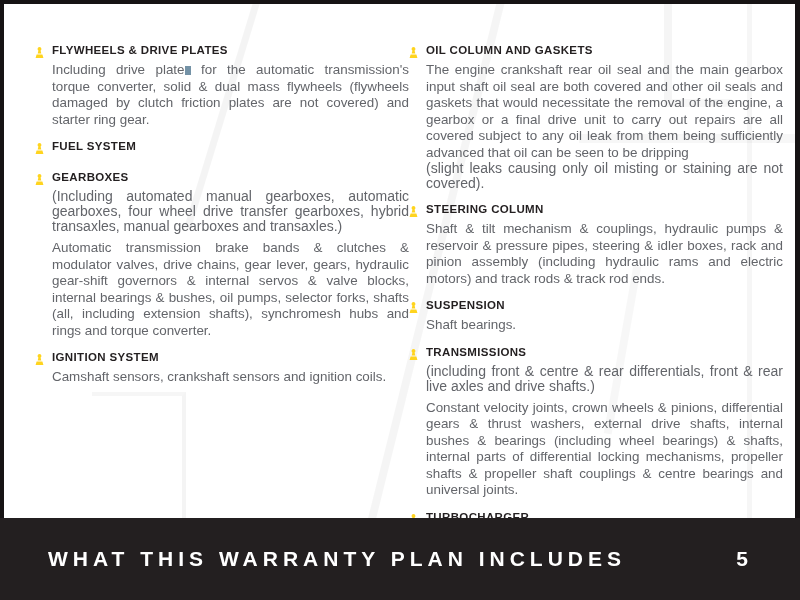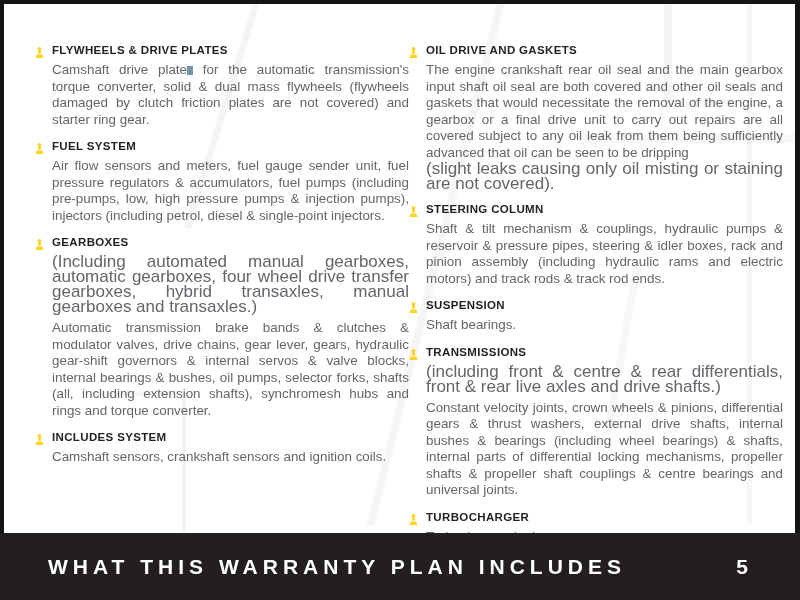--- a/index.html
+++ b/index.html
@@ -32,31 +32,31 @@
   .sec-content{flex:1;min-width:0;}
   .sec h3{
     margin:0 0 5px;font-size:11.5px;line-height:13px;font-weight:bold;
     letter-spacing:.35px;color:#231f20;
   }
   .sec p{
     margin:0;font-size:13.4px;line-height:16.5px;color:#63656a;
     text-align:justify;
   }
   .sec .note{
-    margin:0 0 6px;font-size:17px;line-height:15px;color:#63656a;
+    margin:0 0 6px;font-size:14px;line-height:15px;color:#63656a;
     text-align:justify;
   }
   .sec .note-after{margin:0;}
   .glitch{
     display:inline-block;width:6px;height:9px;background:#7492a6;
     vertical-align:-1px;
   }
   
   .footer{
-    position:absolute;left:0;right:0;bottom:0;height:67px;
+    position:absolute;left:0;right:0;bottom:0;height:82px;
     background:#231f20;display:flex;align-items:center;
     justify-content:space-between;padding:0 52px 0 48px;z-index:5;
   }
   .footer-title{
     color:#ffffff;font-size:21px;font-weight:bold;letter-spacing:5px;
   }
   .page-num{color:#ffffff;font-size:21px;font-weight:bold;}
 </style>
 </head>
 <body>
@@ -76,33 +76,32 @@
     <div class="col">
 
       <div class="sec">
         <span class="mark">
           <svg width="9" height="12" viewBox="0 0 9 12">
               <path d="M4.5 0C5.6 0 6.4 .8 6.4 1.9C6.4 2.6 6.1 3.2 5.6 3.6L6.3 6.6L2.7 6.6L3.4 3.6C2.9 3.2 2.6 2.6 2.6 1.9C2.6 .8 3.4 0 4.5 0ZM1.6 7.6L7.4 7.6L8.4 11L.6 11Z" fill="#FFD41E"></path>
             </svg>
         </span>
         <div class="sec-content">
           <h3>FLYWHEELS &amp; DRIVE PLATES</h3>
-          <p><span>Camshaft drive plate</span><span class="glitch"></span> <span>for the automatic transmission's torque converter, solid &amp; dual mass flywheels (flywheels damaged by clutch friction plates are not covered) and starter ring gear.</span></p>
+          <p><span>Including drive plate</span><span class="glitch"></span> <span>for the automatic transmission's torque converter, solid &amp; dual mass flywheels (flywheels damaged by clutch friction plates are not covered) and starter ring gear.</span></p>
         </div>
       </div>
 
       <div class="sec">
         <span class="mark">
           <svg width="9" height="12" viewBox="0 0 9 12">
               <path d="M4.5 0C5.6 0 6.4 .8 6.4 1.9C6.4 2.6 6.1 3.2 5.6 3.6L6.3 6.6L2.7 6.6L3.4 3.6C2.9 3.2 2.6 2.6 2.6 1.9C2.6 .8 3.4 0 4.5 0ZM1.6 7.6L7.4 7.6L8.4 11L.6 11Z" fill="#FFD41E"></path>
             </svg>
         </span>
         <div class="sec-content">
           <h3>FUEL SYSTEM</h3>
-          <p>Air flow sensors and meters, fuel gauge sender unit, fuel pressure regulators &amp; accumulators, fuel pumps (including pre-pumps, low, high pressure pumps &amp; injection pumps), injectors (including petrol, diesel &amp; single-point injectors.</p>
         </div>
       </div>
 
       <div class="sec">
         <span class="mark">
           <svg width="9" height="12" viewBox="0 0 9 12">
               <path d="M4.5 0C5.6 0 6.4 .8 6.4 1.9C6.4 2.6 6.1 3.2 5.6 3.6L6.3 6.6L2.7 6.6L3.4 3.6C2.9 3.2 2.6 2.6 2.6 1.9C2.6 .8 3.4 0 4.5 0ZM1.6 7.6L7.4 7.6L8.4 11L.6 11Z" fill="#FFD41E"></path>
             </svg>
         </span>
         <div class="sec-content">
@@ -112,37 +111,37 @@
         </div>
       </div>
 
       <div class="sec">
         <span class="mark">
           <svg width="9" height="12" viewBox="0 0 9 12">
               <path d="M4.5 0C5.6 0 6.4 .8 6.4 1.9C6.4 2.6 6.1 3.2 5.6 3.6L6.3 6.6L2.7 6.6L3.4 3.6C2.9 3.2 2.6 2.6 2.6 1.9C2.6 .8 3.4 0 4.5 0ZM1.6 7.6L7.4 7.6L8.4 11L.6 11Z" fill="#FFD41E"></path>
             </svg>
         </span>
         <div class="sec-content">
-          <h3>INCLUDES SYSTEM</h3>
+          <h3>IGNITION SYSTEM</h3>
           <p>Camshaft sensors, crankshaft sensors and ignition coils.</p>
         </div>
       </div>
 
     </div>
 
     <div class="col">
 
       <div class="sec">
         <span class="mark">
           <svg width="9" height="12" viewBox="0 0 9 12">
               <path d="M4.5 0C5.6 0 6.4 .8 6.4 1.9C6.4 2.6 6.1 3.2 5.6 3.6L6.3 6.6L2.7 6.6L3.4 3.6C2.9 3.2 2.6 2.6 2.6 1.9C2.6 .8 3.4 0 4.5 0ZM1.6 7.6L7.4 7.6L8.4 11L.6 11Z" fill="#FFD41E"></path>
             </svg>
         </span>
         <div class="sec-content">
-          <h3>OIL DRIVE AND GASKETS</h3>
+          <h3>OIL COLUMN AND GASKETS</h3>
           <p>The engine crankshaft rear oil seal and the main gearbox input shaft oil seal are both covered and other oil seals and gaskets that would necessitate the removal of the engine, a gearbox or a final drive unit to carry out repairs are all covered subject to any oil leak from them being sufficiently advanced that oil can be seen to be dripping</p>
           <p class="note note-after">(slight leaks causing only oil misting or staining are not covered).</p>
         </div>
       </div>
 
       <div class="sec">
         <span class="mark">
           <svg width="9" height="12" viewBox="0 0 9 12">
               <path d="M4.5 0C5.6 0 6.4 .8 6.4 1.9C6.4 2.6 6.1 3.2 5.6 3.6L6.3 6.6L2.7 6.6L3.4 3.6C2.9 3.2 2.6 2.6 2.6 1.9C2.6 .8 3.4 0 4.5 0ZM1.6 7.6L7.4 7.6L8.4 11L.6 11Z" fill="#FFD41E"></path>
             </svg>

